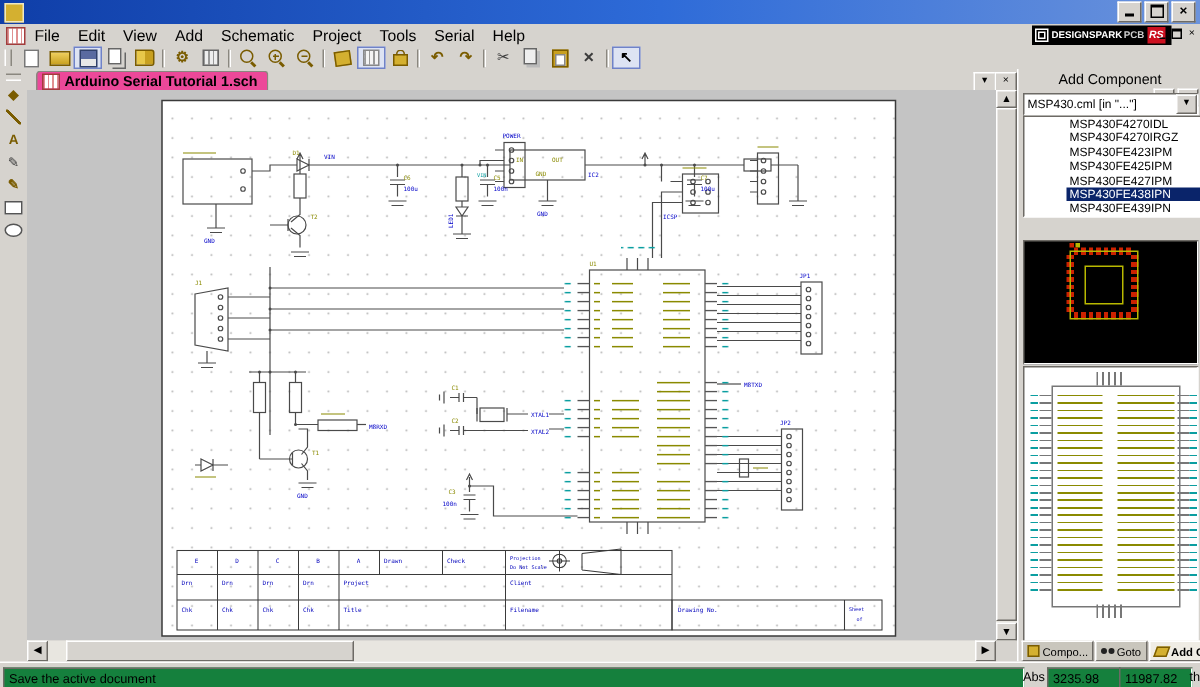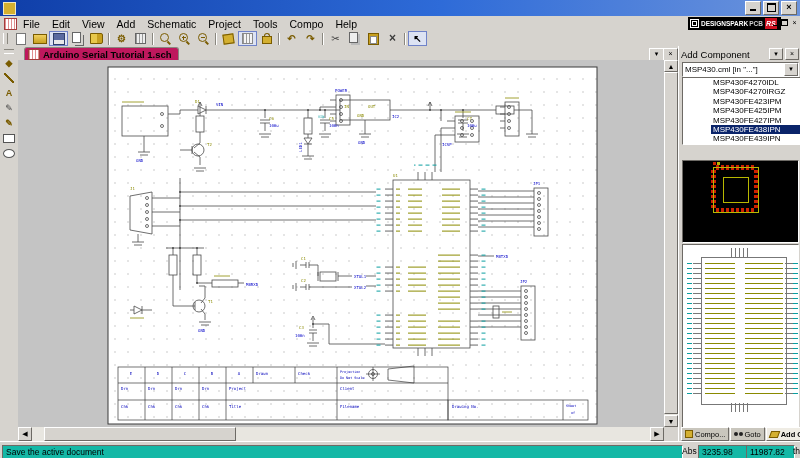--- a/index.html
+++ b/index.html
@@ -58,35 +58,35 @@
   .i-paste::after{content:"";position:absolute;left:1px;top:2px;width:5px;height:6px;background:#fff;border:1px solid #888;}
   
   .leftbar{left:0;top:46px;width:18px;height:395px;background:#d6d3ce;border-right:1px solid #b5b2ab;}
   .lgrip{width:10px;height:3px;margin:3px auto 2px;border-top:1px solid #8a877f;border-bottom:1px solid #fff;}
   .lbtn{width:15px;height:14px;margin:1px auto;display:flex;align-items:center;justify-content:center;}
   .i-wire{width:10px;height:10px;background:linear-gradient(45deg,transparent 44%,#7a5c00 44% 56%,transparent 56%);}
   .i-rect{width:10px;height:7px;border:1px solid #555;background:#fff;}
   .i-ellipse{width:10px;height:7px;border:1px solid #555;border-radius:50%;background:#fff;}
   
   .tabrow{left:18px;top:46px;width:660px;height:14px;background:#d6d3ce;}
-  .doctab{position:absolute;left:6px;top:1px;height:12px;background:#be185d;border:1px solid #8a877f;border-bottom:none;
+  .doctab{position:absolute;left:6px;top:1px;height:12px;background:#ec4899;border:1px solid #8a877f;border-bottom:none;
           border-radius:3px 3px 0 0;display:flex;align-items:center;padding:0 6px 0 3px;}
   .doctab .lbl{font-size:9.5px;font-weight:bold;margin-left:3px;white-space:nowrap;}
   .tab-ico{width:10px;height:9px;background:repeating-linear-gradient(90deg,#e09090 0 1px,#fff 1px 3px);border:1px solid #a33c3c;}
   .tabbtn{position:absolute;top:2px;width:13px;height:11px;font-size:7px;line-height:10px;text-align:center;}
   
   .canvas{left:18px;top:60px;width:646px;height:367px;background:#c4c4c4;overflow:hidden;}
   
   .vscroll{left:664px;top:60px;width:14px;height:367px;background:#e8e6e0;}
   .hscroll{left:18px;top:427px;width:646px;height:14px;background:#e8e6e0;}
   .sbtn{position:absolute;font-size:7px;line-height:11px;text-align:center;}
   .corner{left:664px;top:427px;width:14px;height:14px;background:#d6d3ce;}
   
   .panel{left:678px;top:46px;width:122px;height:395px;background:#d6d3ce;border-left:1px solid #fff;}
-  .phead{position:absolute;left:2px;top:2px;width:118px;height:12px;display:flex;align-items:center;}
+  .phead{position:absolute;left:2px;top:2px;width:118px;height:12px;display:flex;align-items:center;flex-direction:column;}
   .phead .t{font-size:9.5px;white-space:nowrap;}
   .pbtn{width:12px;height:10px;font-size:7px;line-height:9px;text-align:center;}
   .combo{position:absolute;height:13px;background:#fff;border:1px solid;border-color:#6d6a65 #fff #fff #6d6a65;display:flex;align-items:center;}
   .combo .v{font-size:8px;padding-left:2px;white-space:nowrap;overflow:hidden;flex:1;}
   .combo .dd{width:12px;height:11px;font-size:6px;line-height:10px;text-align:center;flex:none;}
   .plist{position:absolute;left:3px;top:31px;width:117px;height:66px;background:#fff;border:1px solid;border-color:#6d6a65 #fff #fff #6d6a65;padding-left:28px;}
   .prow{height:9.4px;line-height:9.4px;font-size:8px;padding-left:2px;white-space:nowrap;overflow:hidden;width:103px;}
   .prow.sel{background:#0a246a;color:#fff;}
   .plist .sb{position:absolute;right:0;top:0;width:12px;height:64px;background:#e8e6e0;}
   .sb .sbtn{left:0;width:12px;}
@@ -105,21 +105,21 @@
   .cols-dark{background:repeating-linear-gradient(90deg,#777 0 1px,transparent 1px 4px);}
   
   .ptabs{position:absolute;left:2px;top:381px;display:flex;gap:1px;}
   .ptab{height:12px;display:flex;align-items:center;gap:2px;padding:0 3px;font-size:7.5px;white-space:nowrap;background:#c9c6bd;}
   .ptab.active{background:#efece4;font-weight:bold;}
   .ic-comp{width:6px;height:6px;background:#d4b030;border:1px solid #7a5c00;}
   .ic-goto{width:4px;height:4px;border-radius:50%;background:#222;box-shadow:5px 0 0 #222;margin-right:4px;}
   .ic-addco{width:7px;height:5px;background:#d4b030;border:1px solid #7a5c00;transform:skewX(-20deg);}
   
   .statusbar{left:0;top:441px;width:800px;height:17px;background:#d6d3ce;border-top:1px solid #fff;}
-  .sfield{position:absolute;height:12px;border:1px solid;border-color:#6d6a65 #fff #fff #6d6a65;background:#14b8a6;font-size:8.5px;line-height:12px;padding-left:3px;white-space:nowrap;overflow:hidden;}
+  .sfield{position:absolute;height:12px;border:1px solid;border-color:#6d6a65 #fff #fff #6d6a65;background:#15803d;font-size:8.5px;line-height:12px;padding-left:3px;white-space:nowrap;overflow:hidden;}
   .slabel{position:absolute;font-size:8.5px;line-height:12px;}
   
   text{font-family:"DejaVu Sans Mono","Liberation Mono",monospace;}
   .t-olive{fill:#8a8a00;font-size:4px;}
   .t-blue{fill:#0000c8;font-size:4px;}
   .t-cyan{fill:#0a9ea0;font-size:3.5px;}
   .t-tb{fill:#0000bb;font-size:4px;}
   .t-tbs{fill:#0000bb;font-size:3.4px;}
 </style>
 </head>
@@ -136,21 +136,21 @@
 
 <div class="abs menubar">
   <span class="doc-ico"></span>
   <span class="mitem">File</span>
   <span class="mitem">Edit</span>
   <span class="mitem">View</span>
   <span class="mitem">Add</span>
   <span class="mitem">Schematic</span>
   <span class="mitem">Project</span>
   <span class="mitem">Tools</span>
-  <span class="mitem">Compo</span>
+  <span class="mitem">Serial</span>
   <span class="mitem">Help</span>
   <span class="brand">
     <span class="logo"></span>
     <span class="ds">DESIGNSPARK</span>
     <span class="pcb">PCB</span>
     <span class="rsbox">RS</span>
   </span>
   <span class="mdibtns">
     <span class="mdibtn"><span class="min-glyph" style="width:4px;border-bottom-width:1px;"></span></span>
     <span class="mdibtn"><span class="res-glyph" style="width:5px;height:4px;"></span></span>

